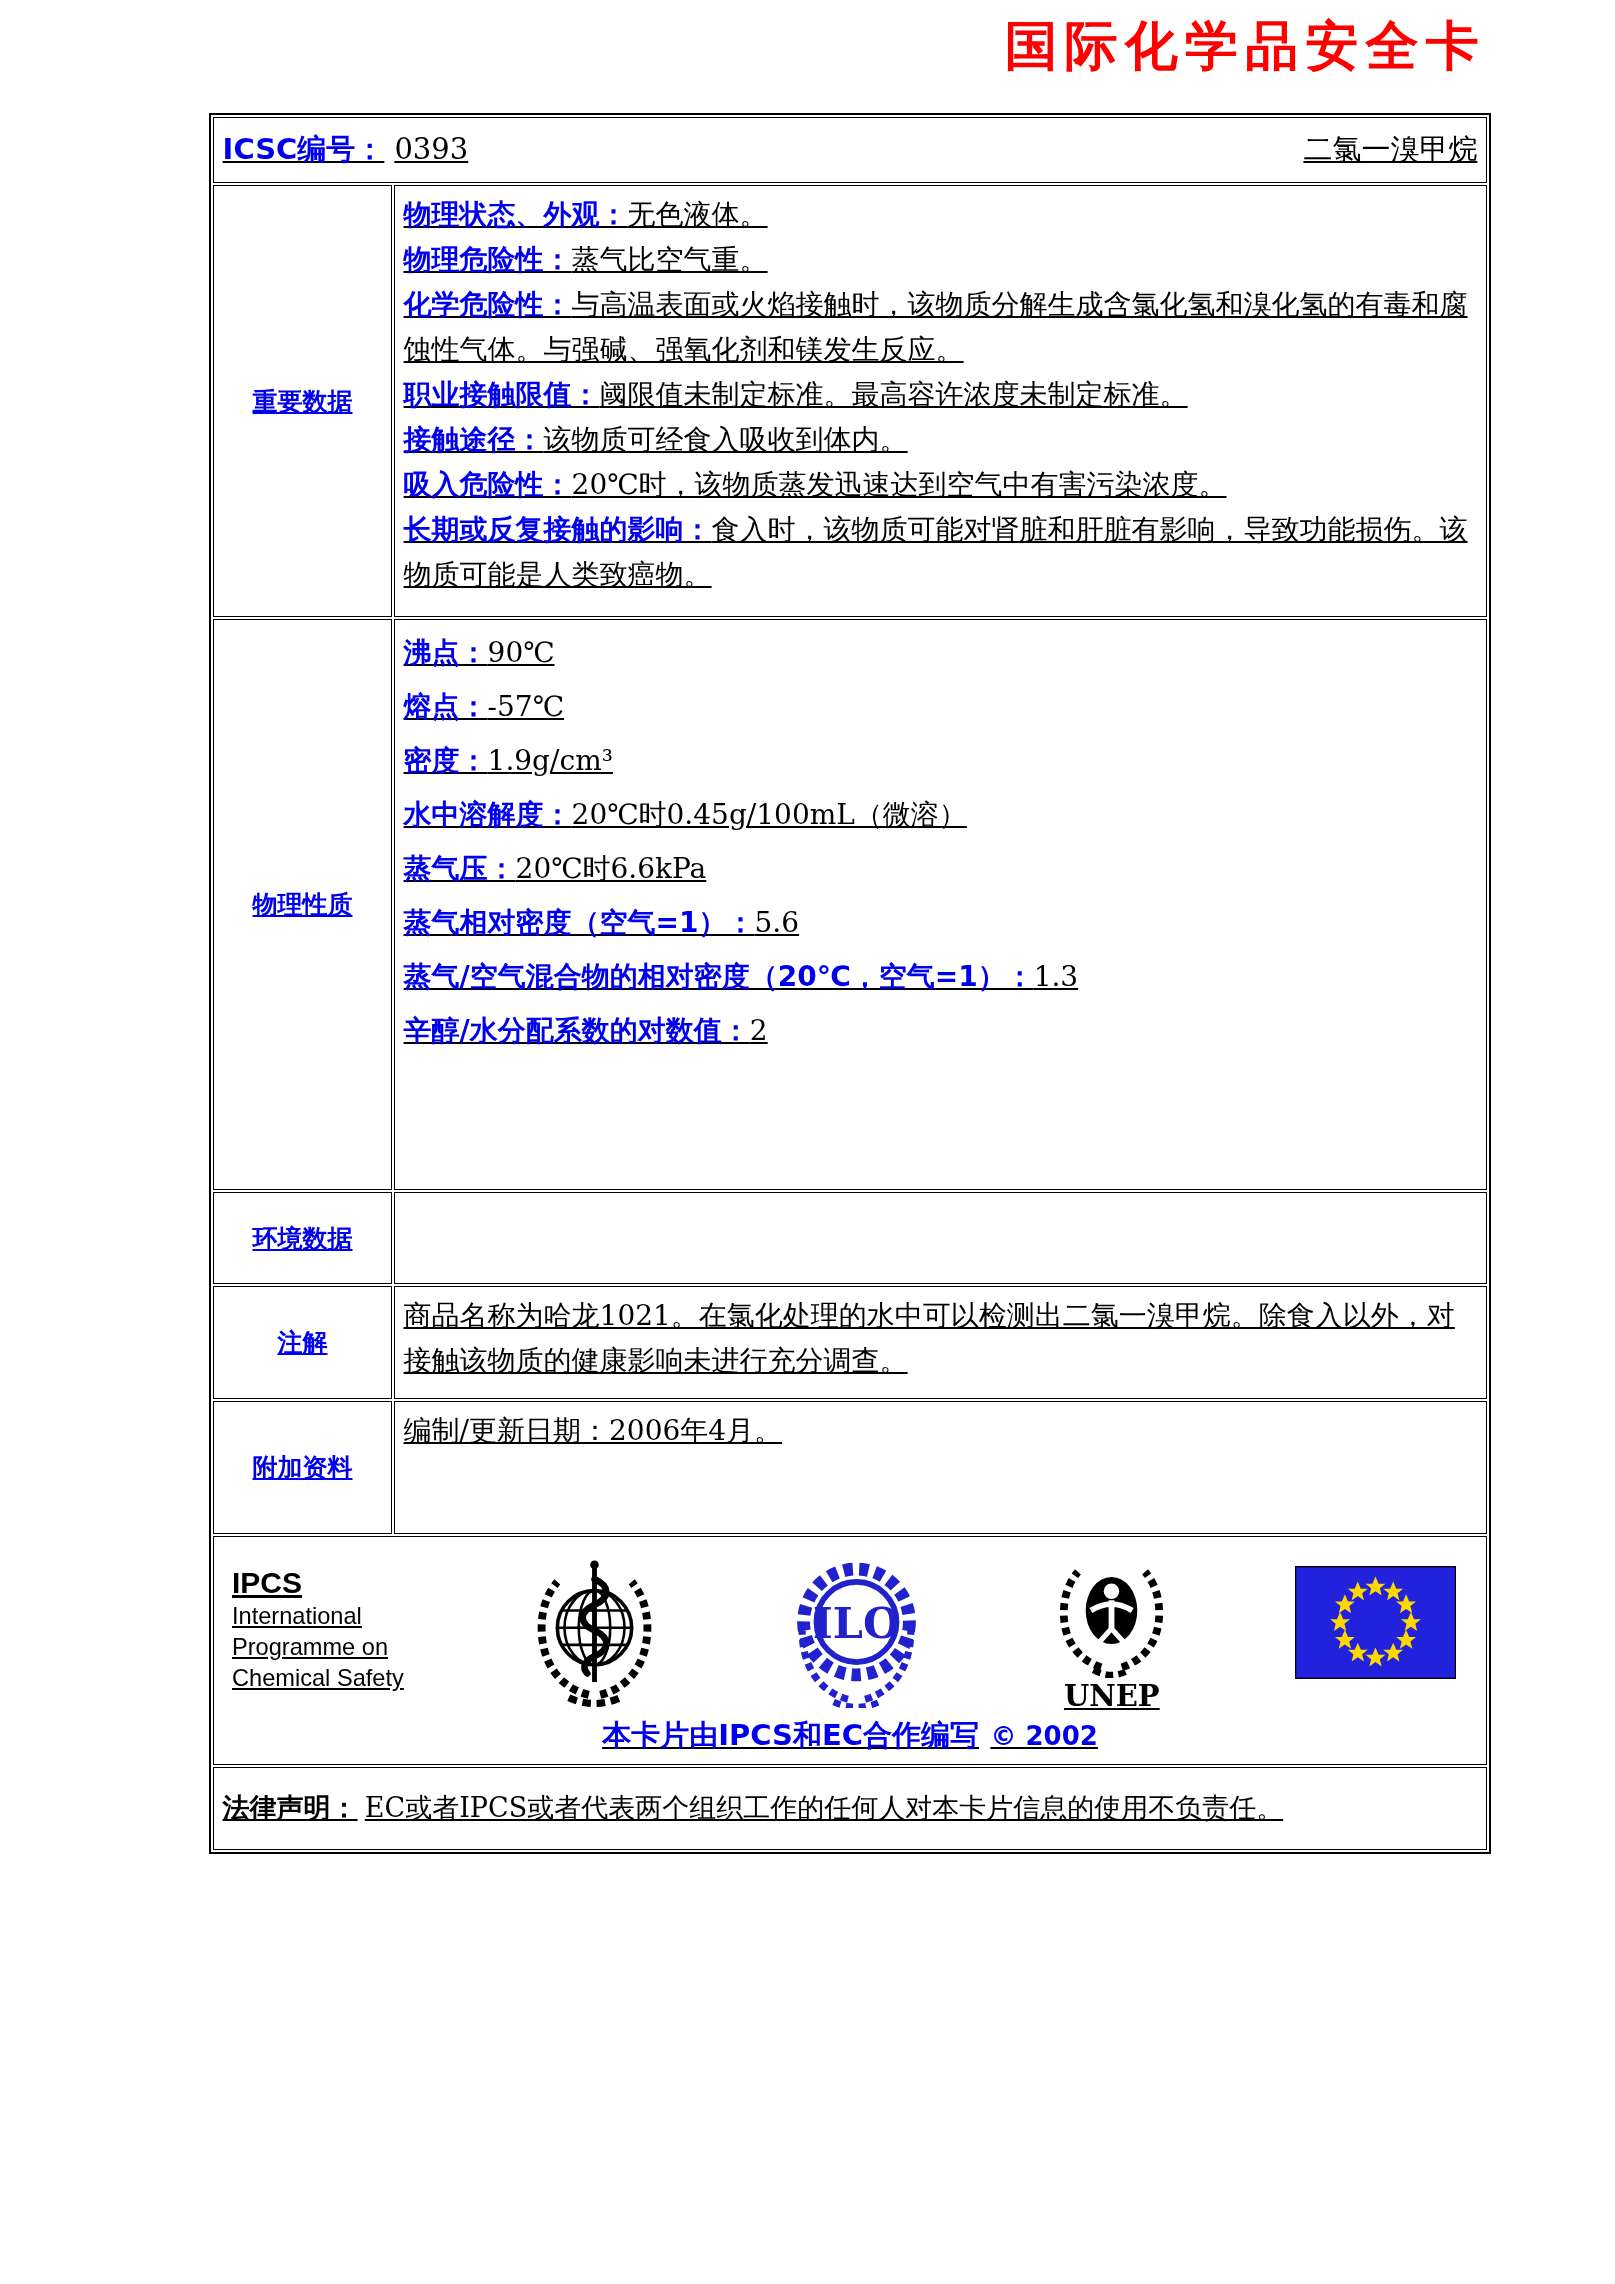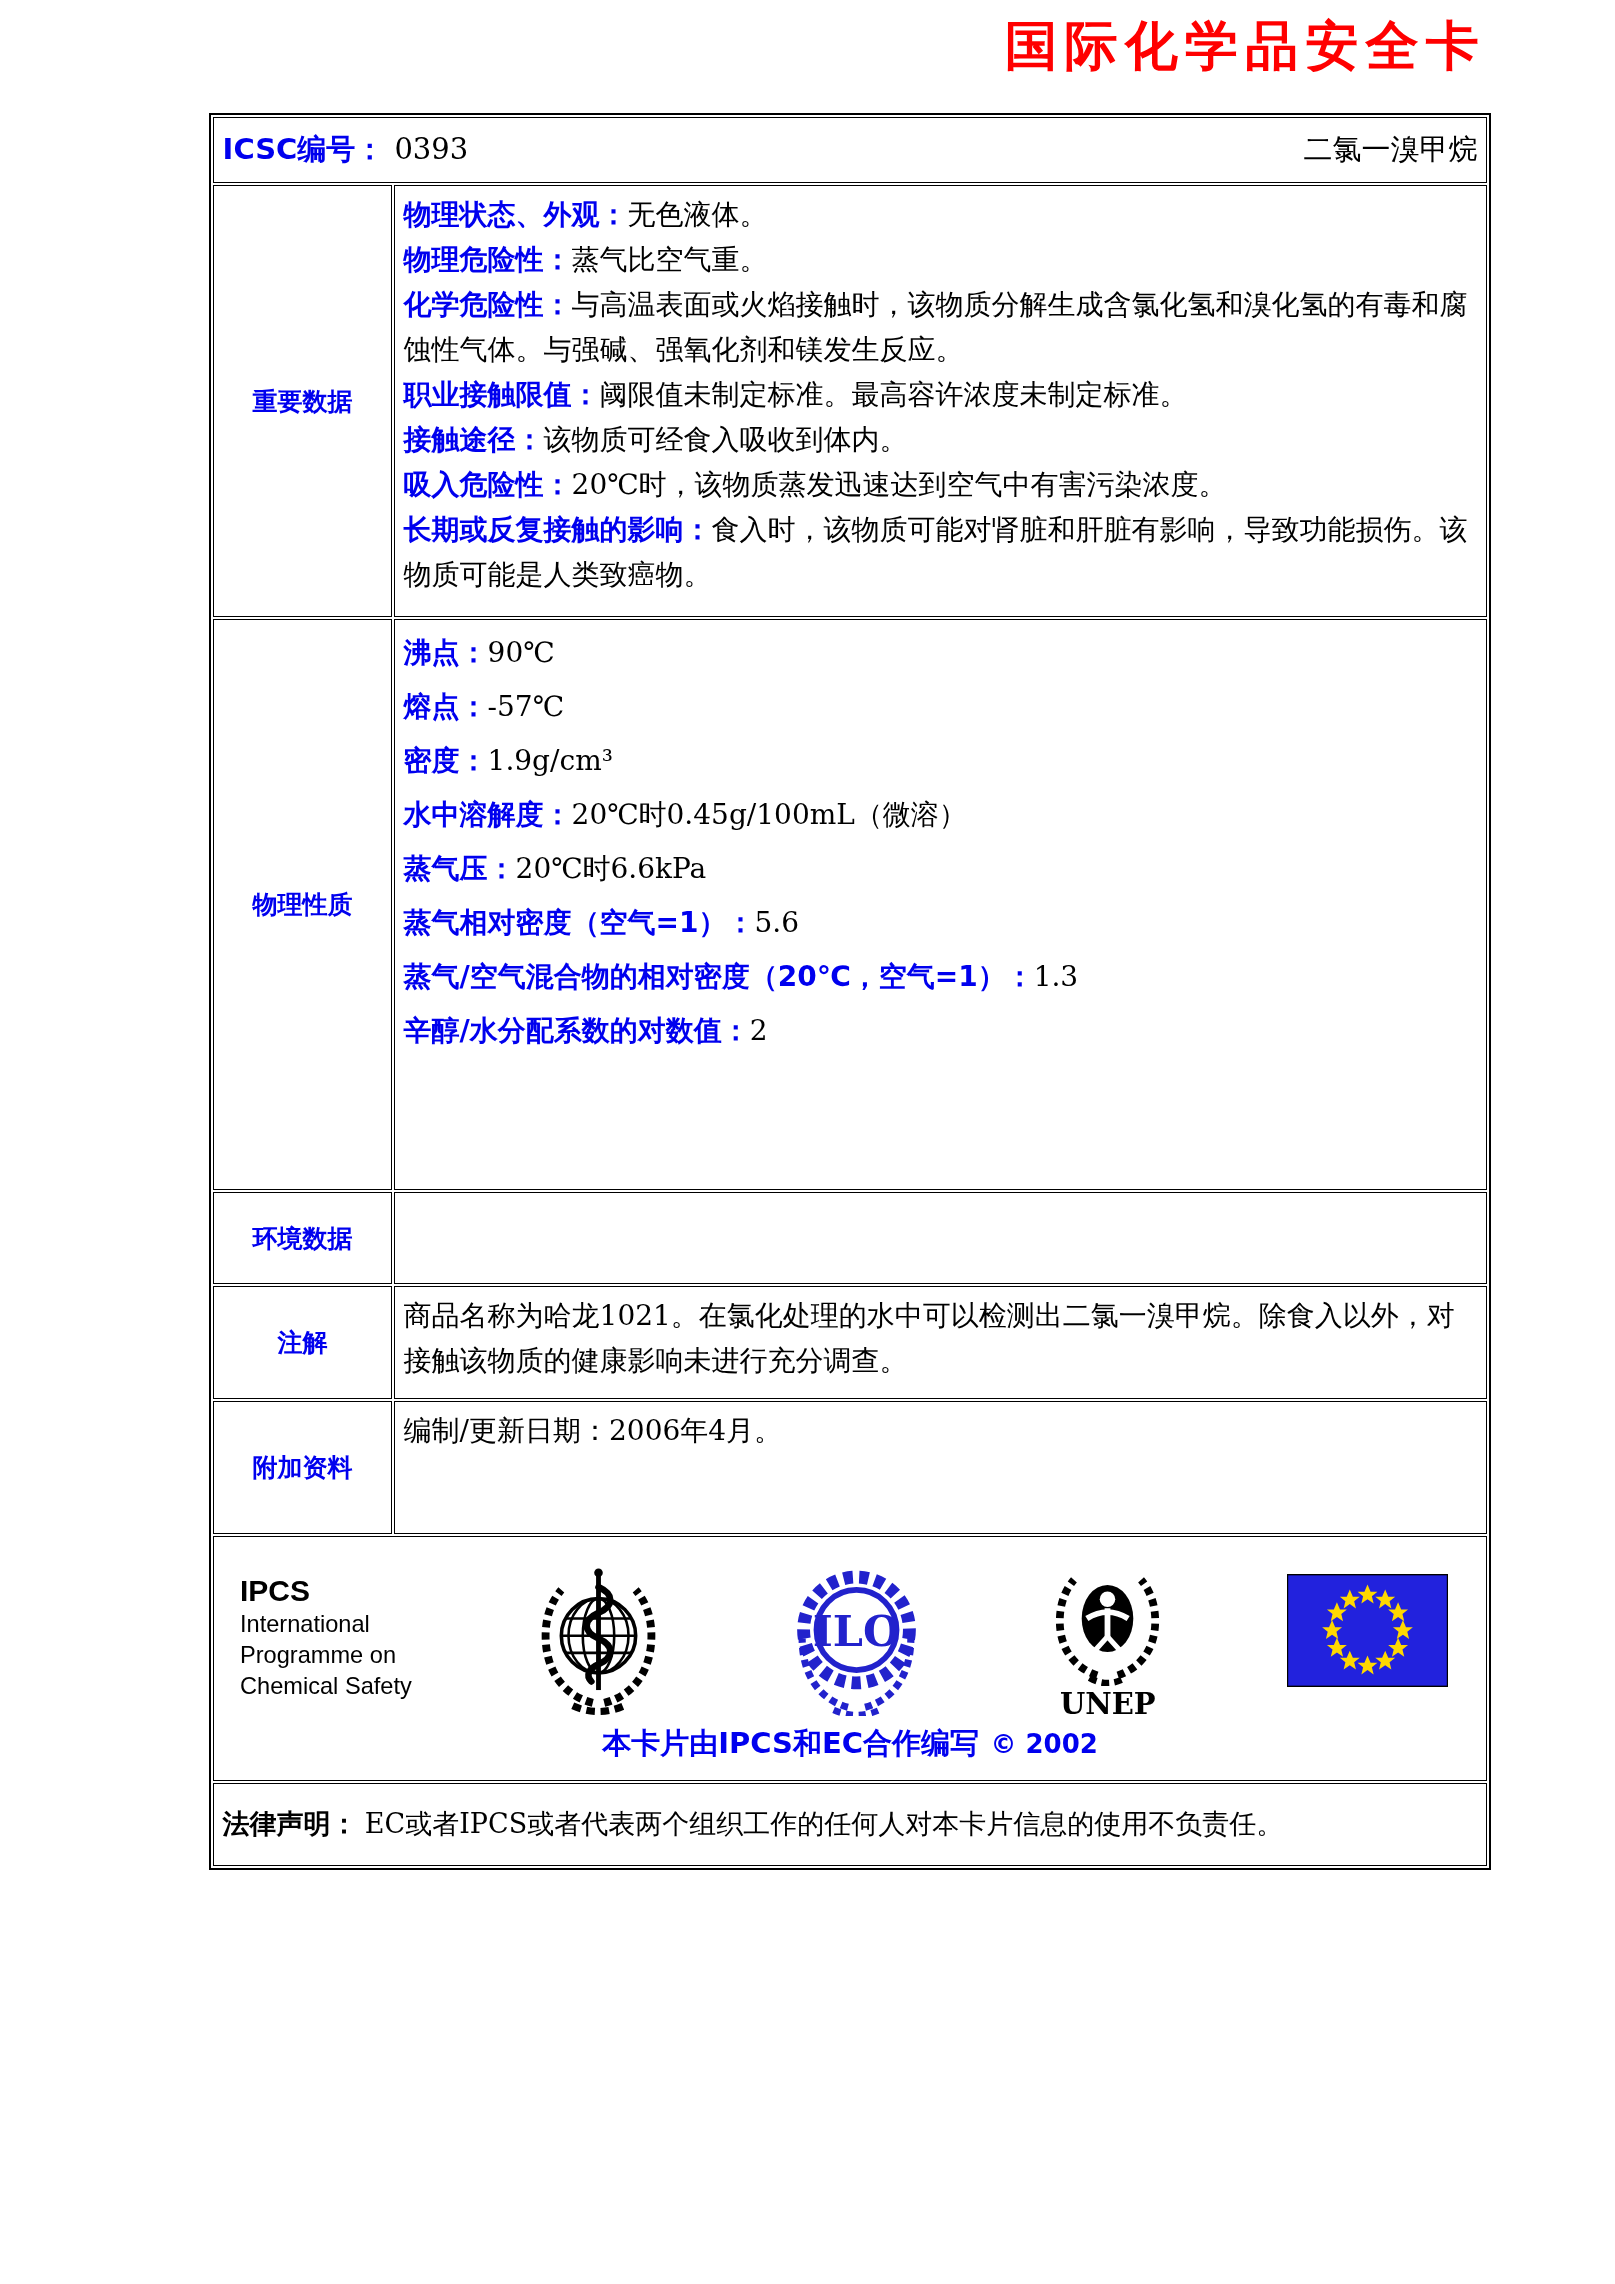--- a/index.html
+++ b/index.html
@@ -33,20 +33,21 @@
     background:#fff;
   }
   table.grid{
     width:100%;
     border-collapse:separate;
     border-spacing:2.1px;
   }
   table.grid td{
     border:1.4px solid #000;
     background:#fff;
+    text-decoration:underline;
   }
   td.label-cell{
     width:179px;
     text-align:center;
     vertical-align:middle;
     color:var(--blue);
     font-weight:bold;
     font-family:"DejaVu Sans", sans-serif;
     font-size:25px;
   }
@@ -58,21 +59,21 @@
   }
   tr.r-header td{height:66px;vertical-align:middle;padding:2.9px 8.6px;}
   .hdr-flex{display:flex;justify-content:space-between;align-items:center;font-size:29px;}
   .hdr-left .lbl{margin-right:10px;}
   tr.r-important td{height:432px;}
   tr.r-physical td{height:571px;margin-left:24px;}
   tr.r-physical .line{line-height:54px;}
   tr.r-environment td{height:92px;}
   tr.r-notes td{height:113px;}
   tr.r-additional td{height:133px;}
-  tr.r-logos td{height:180px;vertical-align:top;padding:16px;}
+  tr.r-logos td{height:180px;vertical-align:top;padding:8px;}
   tr.r-legal td{height:83px;vertical-align:middle;padding:2.9px 8.6px;}
   .line{font-size:28px;}
   .lbl{
     color:var(--blue);
     font-weight:bold;
     font-family:"DejaVu Sans", sans-serif;
   }
   .val{color:var(--ink);}
   .logos-flex{
     display:flex;

